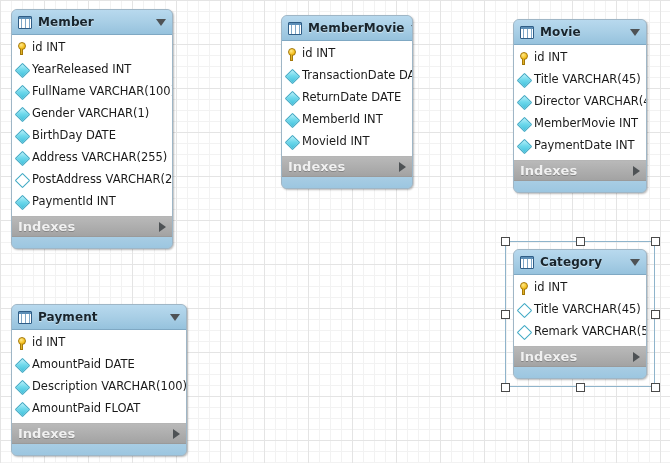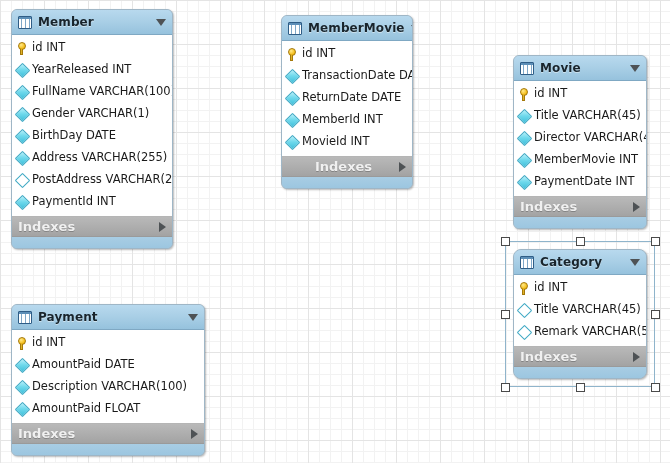--- a/index.html
+++ b/index.html
@@ -255,21 +255,21 @@
           <span class="icon-diamond filled"></span>
           <span class="fld-name">PaymentId INT</span>
         </div>
       </div>
       <div class="tbl-indexes">
         <span class="idx-label">Indexes</span>
         <span class="idx-arrow"></span>
       </div>
       <div class="tbl-footer"></div>
     </div>
-    <div class="tbl" style="left: 281px; top: 15px; width: 132px; text-align: center;">
+    <div class="tbl" style="left: 281px; top: 15px; width: 132px;">
       <div class="tbl-header">
         <span class="tbl-icon"></span>
         <span class="tbl-title">MemberMovie</span>
         <span class="tbl-collapse"></span>
       </div>
       <div class="tbl-fields">
         <div class="fld">
           <span class="icon-key"></span>
           <span class="fld-name">id INT</span>
         </div>
@@ -289,21 +289,21 @@
           <span class="icon-diamond filled"></span>
           <span class="fld-name">MovieId INT</span>
         </div>
       </div>
       <div class="tbl-indexes">
         <span class="idx-label">Indexes</span>
         <span class="idx-arrow"></span>
       </div>
       <div class="tbl-footer"></div>
     </div>
-    <div class="tbl" style="left: 513px; top: 19px; width: 134px; margin-top: 36px;">
+    <div class="tbl" style="left: 513px; top: 19px; width: 134px;">
       <div class="tbl-header">
         <span class="tbl-icon"></span>
         <span class="tbl-title">Movie</span>
         <span class="tbl-collapse"></span>
       </div>
       <div class="tbl-fields">
         <div class="fld">
           <span class="icon-key"></span>
           <span class="fld-name">id INT</span>
         </div>
@@ -323,21 +323,21 @@
           <span class="icon-diamond filled"></span>
           <span class="fld-name">PaymentDate INT</span>
         </div>
       </div>
       <div class="tbl-indexes">
         <span class="idx-label">Indexes</span>
         <span class="idx-arrow"></span>
       </div>
       <div class="tbl-footer"></div>
     </div>
-    <div class="tbl" style="left: 11px; top: 304px; width: 194px;">
+    <div class="tbl" style="left: 11px; top: 304px; width: 176px;">
       <div class="tbl-header">
         <span class="tbl-icon"></span>
         <span class="tbl-title">Payment</span>
         <span class="tbl-collapse"></span>
       </div>
       <div class="tbl-fields">
         <div class="fld">
           <span class="icon-key"></span>
           <span class="fld-name">id INT</span>
         </div>
@@ -353,21 +353,21 @@
           <span class="icon-diamond filled"></span>
           <span class="fld-name">AmountPaid FLOAT</span>
         </div>
       </div>
       <div class="tbl-indexes">
         <span class="idx-label">Indexes</span>
         <span class="idx-arrow"></span>
       </div>
       <div class="tbl-footer"></div>
     </div>
-    <div class="tbl" style="left: 513px; top: 249px; width: 134px; border-radius: 8px;">
+    <div class="tbl" style="left: 513px; top: 249px; width: 134px;">
       <div class="tbl-header">
         <span class="tbl-icon"></span>
         <span class="tbl-title">Category</span>
         <span class="tbl-collapse"></span>
       </div>
       <div class="tbl-fields">
         <div class="fld">
           <span class="icon-key"></span>
           <span class="fld-name">id INT</span>
         </div>

